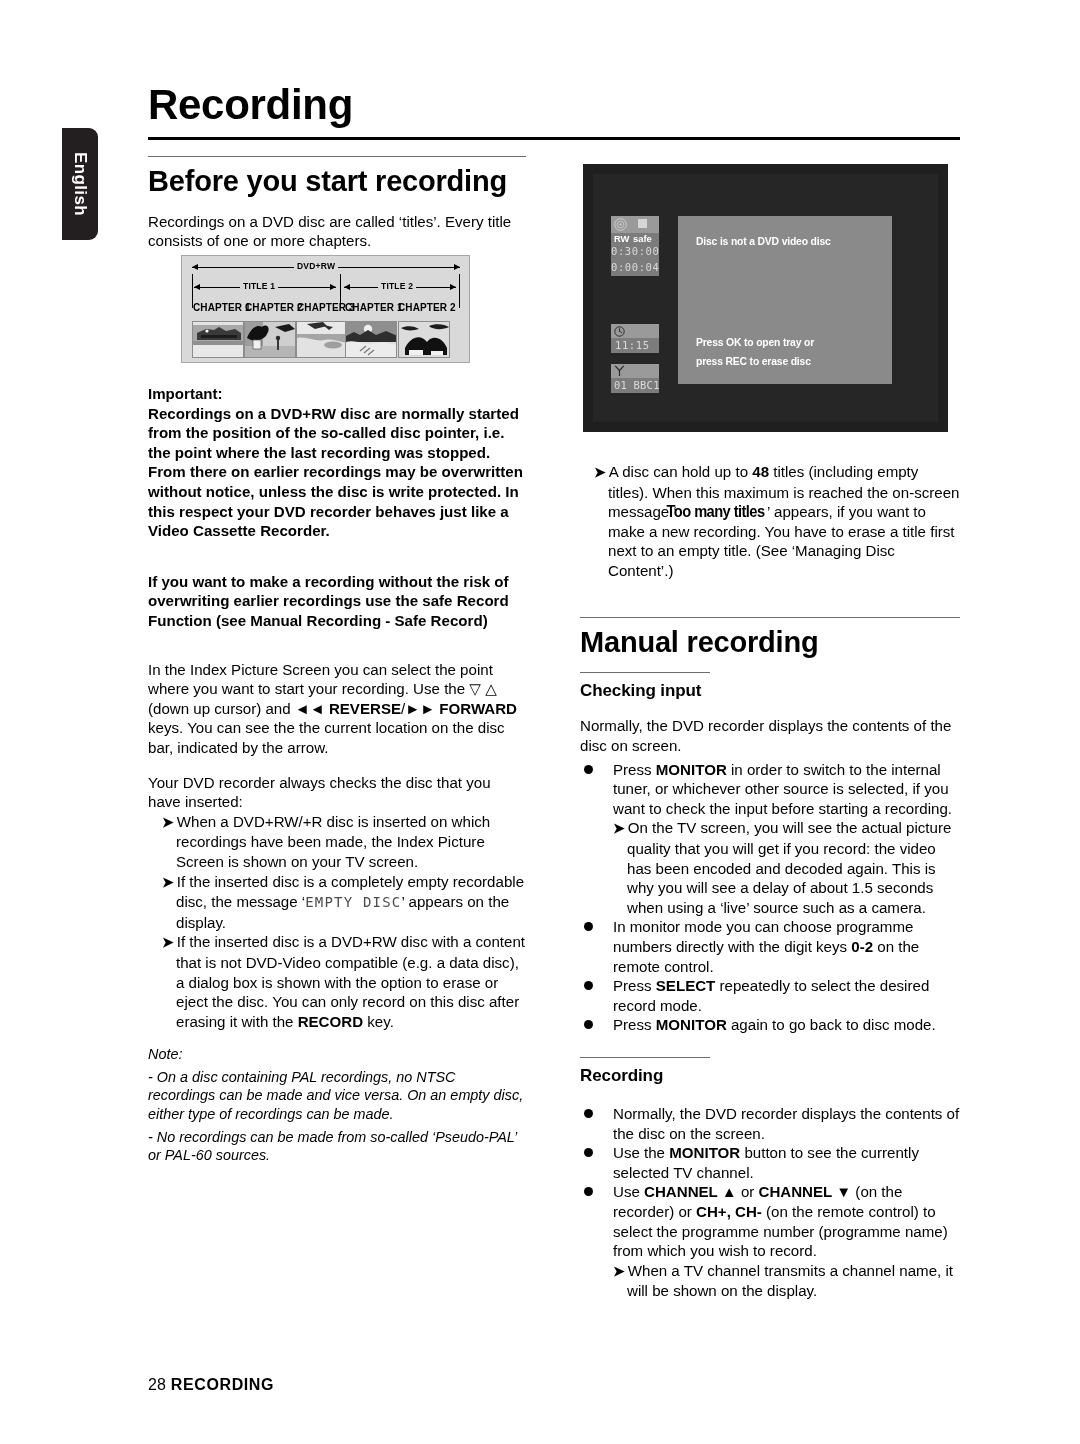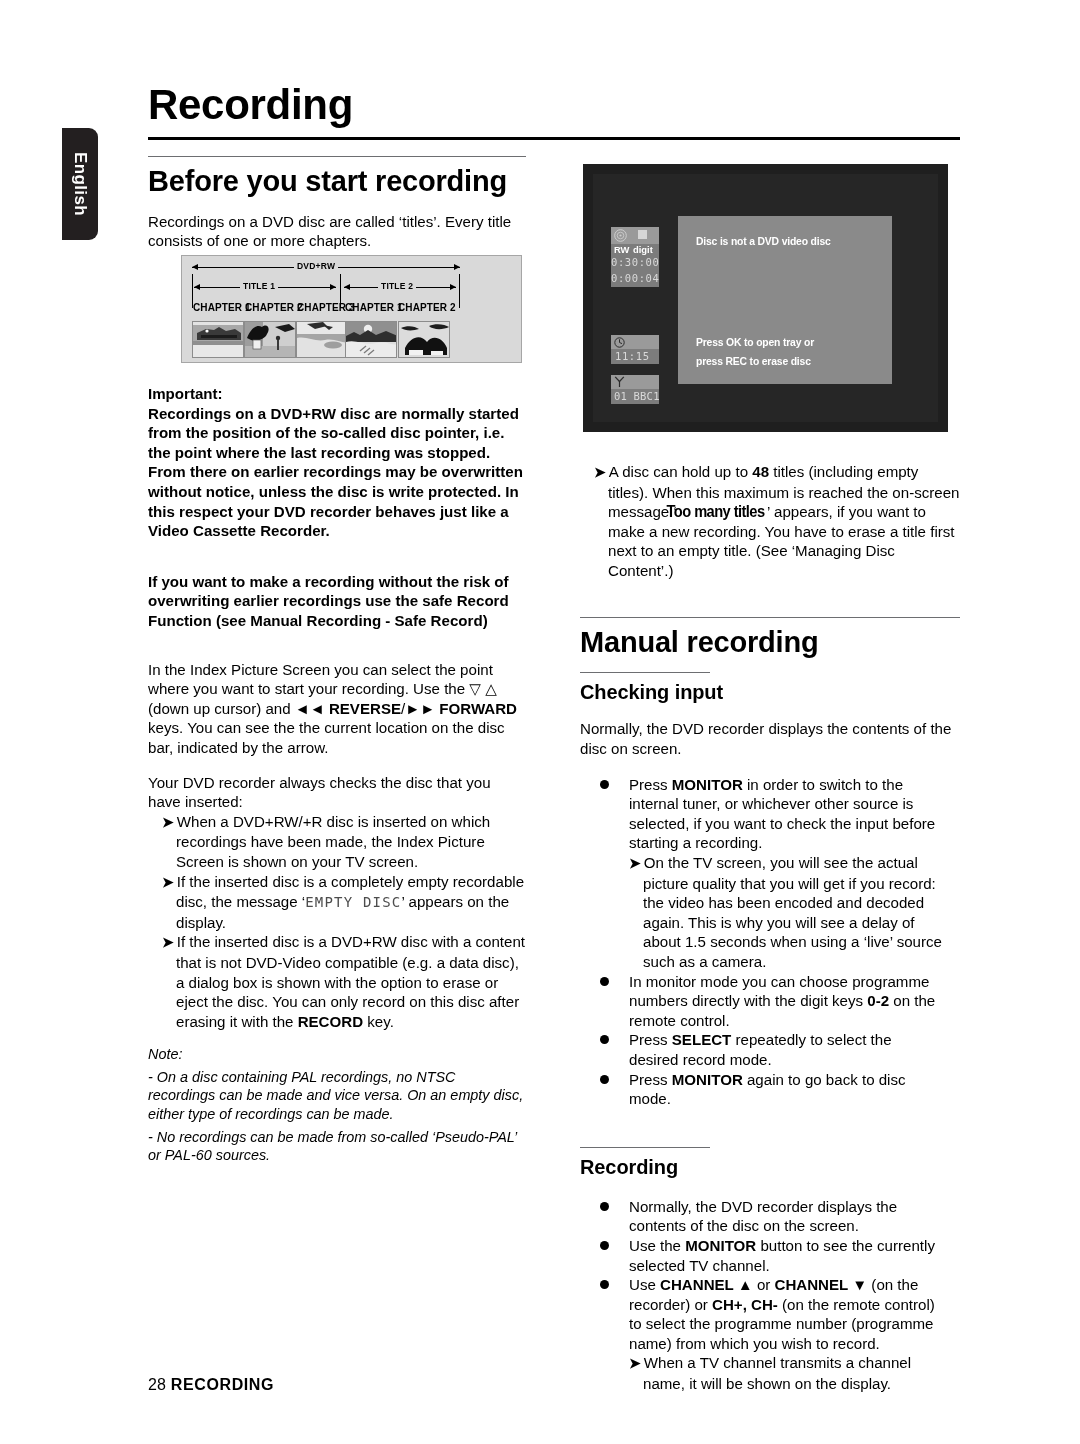--- a/index.html
+++ b/index.html
@@ -93,21 +93,21 @@
     letter-spacing: -0.2px;
     line-height: 1.1;
   }
   .h2-rule {
     height: 1px;
     background: #6d6e71;
     width: 130px;
     margin: 0 0 8px 0;
   }
   h3.sub {
-    font-size: 20px;
+    font-size: 17px;
     font-weight: bold;
     margin: 0 0 15px 0;
     letter-spacing: -0.1px;
   }
 
   
   p.body {
     font-size: 15.1px;
     line-height: 19.6px;
     margin: 0 0 15px 0;
@@ -138,21 +138,21 @@
   }
   .arrow-glyph {
     font-weight: bold;
     font-size: 14px;
     padding-right: 3px;
   }
 
   
   ul.bullets {
     list-style: none;
-    margin: 16px;
+    margin: 0;
     padding: 0;
   }
   ul.bullets > li {
     position: relative;
     padding-left: 33px;
     font-size: 15.1px;
     line-height: 19.6px;
     margin: 0 0 0 0;
   }
   ul.bullets > li .dot {
@@ -184,21 +184,21 @@
     letter-spacing: -0.6px;
     transform: scaleX(0.94);
     display: inline-block;
   }
 
   
   .diagram {
     position: absolute;
     left: 181px;
     top: 255px;
-    width: 341px;
+    width: 289px;
     height: 108px;
     background: #d9d9d9;
     border: 1px solid #a6a6a6;
     box-sizing: border-box;
   }
   .dgm-label {
     position: absolute;
     font-size: 8.5px;
     font-weight: bold;
     letter-spacing: 0.2px;
@@ -281,21 +281,20 @@
     font-weight: bold;
     letter-spacing: -0.2px;
     transform: scaleX(0.92);
     transform-origin: left center;
     white-space: nowrap;
   }
 
   .status-box {
     position: absolute;
     background: #7c7c7c;
-    margin-top: 11px;
   }
   .status-top {
     position: absolute;
     left: 0; top: 0; right: 0;
     height: 17px;
     background: #9a9a9a;
   }
   .status-val {
     position: absolute;
     left: 0; right: 0;
@@ -472,21 +471,21 @@
       <div class="status-box" style="left:18px; top:42px; width:48px; height:60px;">
         <div class="status-top">
           <svg width="13" height="13" viewBox="0 0 13 13" style="position:absolute;left:3px;top:2px;">
             <circle cx="6.5" cy="6.5" r="5.8" fill="none" stroke="#cfcfcf" stroke-width="1"></circle>
             <circle cx="6.5" cy="6.5" r="3.3" fill="none" stroke="#cfcfcf" stroke-width="0.8"></circle>
             <circle cx="6.5" cy="6.5" r="1.1" fill="#cfcfcf"></circle>
           </svg>
           <div style="position:absolute;left:27px;top:3px;width:9px;height:9px;background:#d6d6d6;"></div>
         </div>
         <div class="status-cap" style="left:3px; top:17px;">RW</div>
-        <div class="status-cap" style="left:22px; top:17px;">digit</div>
+        <div class="status-cap" style="left:22px; top:17px;">safe</div>
         <div class="status-val" style="top:29px;">0:30:00</div>
         <div class="status-val" style="top:45px;">0:00:04</div>
       </div>
 
       <div class="status-box" style="left:18px; top:150px; width:48px; height:29px;">
         <div class="status-top" style="height:14px;">
           <svg width="11" height="11" viewBox="0 0 11 11" style="position:absolute;left:3px;top:1.5px;">
             <circle cx="5.5" cy="5.5" r="4.7" fill="none" stroke="#2b2b2b" stroke-width="1"></circle>
             <line x1="5.5" y1="5.5" x2="5.5" y2="2.3" stroke="#2b2b2b" stroke-width="1"></line>
             <line x1="5.5" y1="5.5" x2="8" y2="6.6" stroke="#2b2b2b" stroke-width="1"></line>

